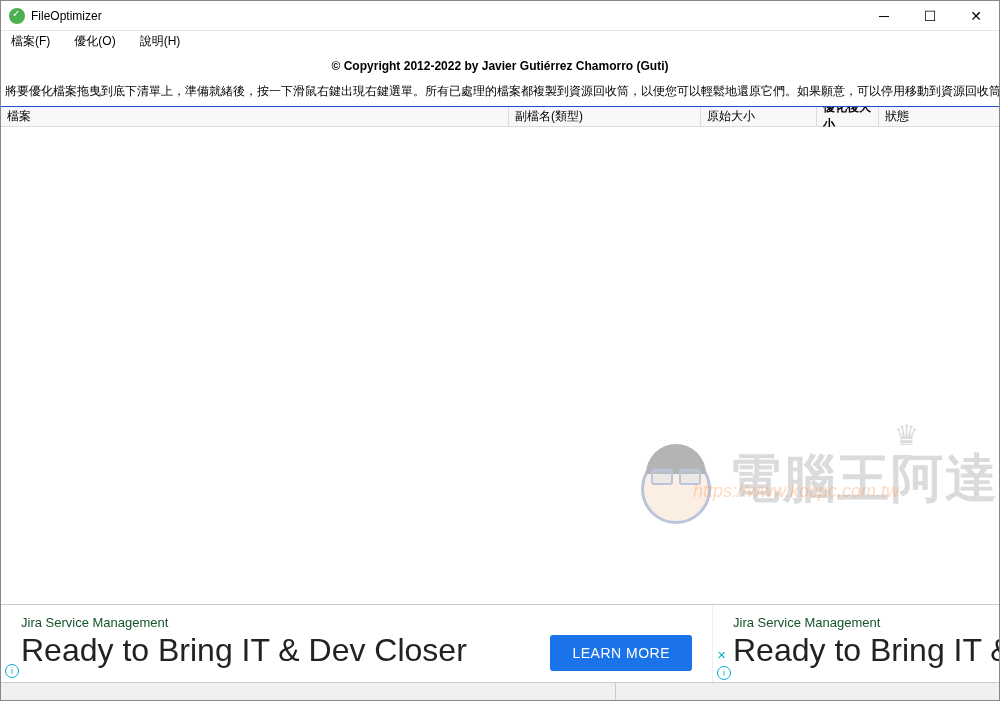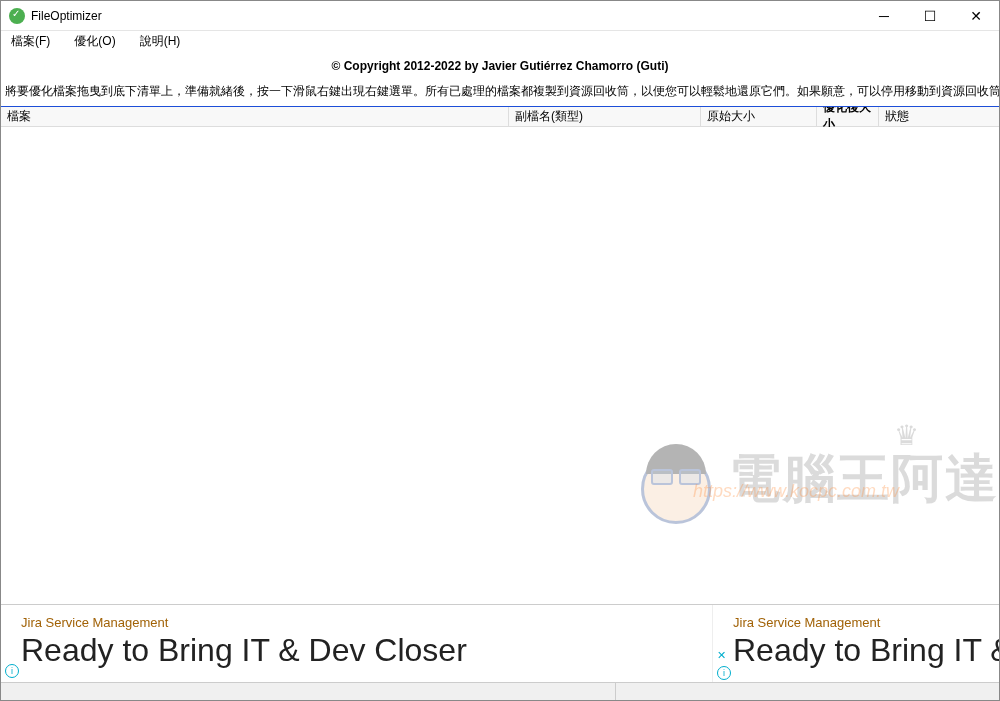--- a/index.html
+++ b/index.html
@@ -39,21 +39,21 @@
     .watermark-hair { width: 60px; height: 30px; background: #2a2a2a; border-radius: 30px 30px 0 0; position: absolute; top: 10px; left: 15px; }
     .watermark-glasses { position: absolute; top: 35px; left: 20px; width: 50px; height: 15px; }
     .watermark-glasses::before, .watermark-glasses::after { content: ""; position: absolute; width: 18px; height: 12px; border: 2px solid #3b5998; border-radius: 3px; background: rgba(100,150,200,0.3); }
     .watermark-glasses::after { right: 0; }
     .watermark-text { font-size: 52px; font-weight: bold; color: #999; letter-spacing: 2px; margin-left: 8px; }
     .watermark-crown { position: absolute; top: -15px; right: 80px; color: #999; font-size: 28px; }
     
     .ads-row { height: 78px; display: flex; border-top: 1px solid #ccc; background: #fff; }
     .ad-box { flex: 1; padding: 10px 20px 6px; position: relative; overflow: hidden; }
     .ad-box.left { flex: 0 0 712px; border-right: 1px solid #eee; }
-    .ad-sub { font-size: 13px; color: #a16207; margin-bottom: 2px; }
+    .ad-sub { font-size: 13px; color: #14532d; margin-bottom: 2px; }
     .ad-main { font-size: 32px; color: #222; font-family: Arial, sans-serif; white-space: nowrap; }
     .ad-btn { position: absolute; right: 20px; top: 30px; background: #1a73e8; color: #fff; padding: 10px 22px; font-size: 14px; font-weight: 500; border-radius: 3px; letter-spacing: 0.5px; }
     .ad-info { position: absolute; left: 4px; bottom: 4px; width: 14px; height: 14px; border: 1px solid #00aecd; border-radius: 50%; color: #00aecd; font-size: 9px; text-align: center; line-height: 12px; }
     .ad-close { position: absolute; left: 4px; bottom: 4px; color: #00aecd; font-size: 11px; }
     .ad-box.right .ad-close { left: 4px; bottom: 20px; }
     .ad-box.right .ad-info { left: 4px; bottom: 4px; }
     
     .statusbar { height: 18px; border-top: 1px solid #ccc; background: #f0f0f0; display: flex; }
     .statusbar-left { flex: 0 0 615px; border-right: 1px solid #ccc; }
     .statusbar-right { flex: 1; }
@@ -106,20 +106,21 @@
         </div>
         <div class="url-overlay">https://www.kocpc.com.tw</div>
 
       </div>
     </div>
 
     <div class="ads-row">
       <div class="ad-box left">
         <div class="ad-sub">Jira Service Management</div>
         <div class="ad-main">Ready to Bring IT &amp; Dev Closer</div>
+        <div class="ad-btn">LEARN MORE</div>
         <div class="ad-info">i</div>
       </div>
       <div class="ad-box right">
         <div class="ad-sub">Jira Service Management</div>
         <div class="ad-main">Ready to Bring IT &amp; De</div>
         <div class="ad-info" style="bottom:2px;">i</div>
         <div class="ad-close" style="bottom:20px;">✕</div>
       </div>
     </div>
 

